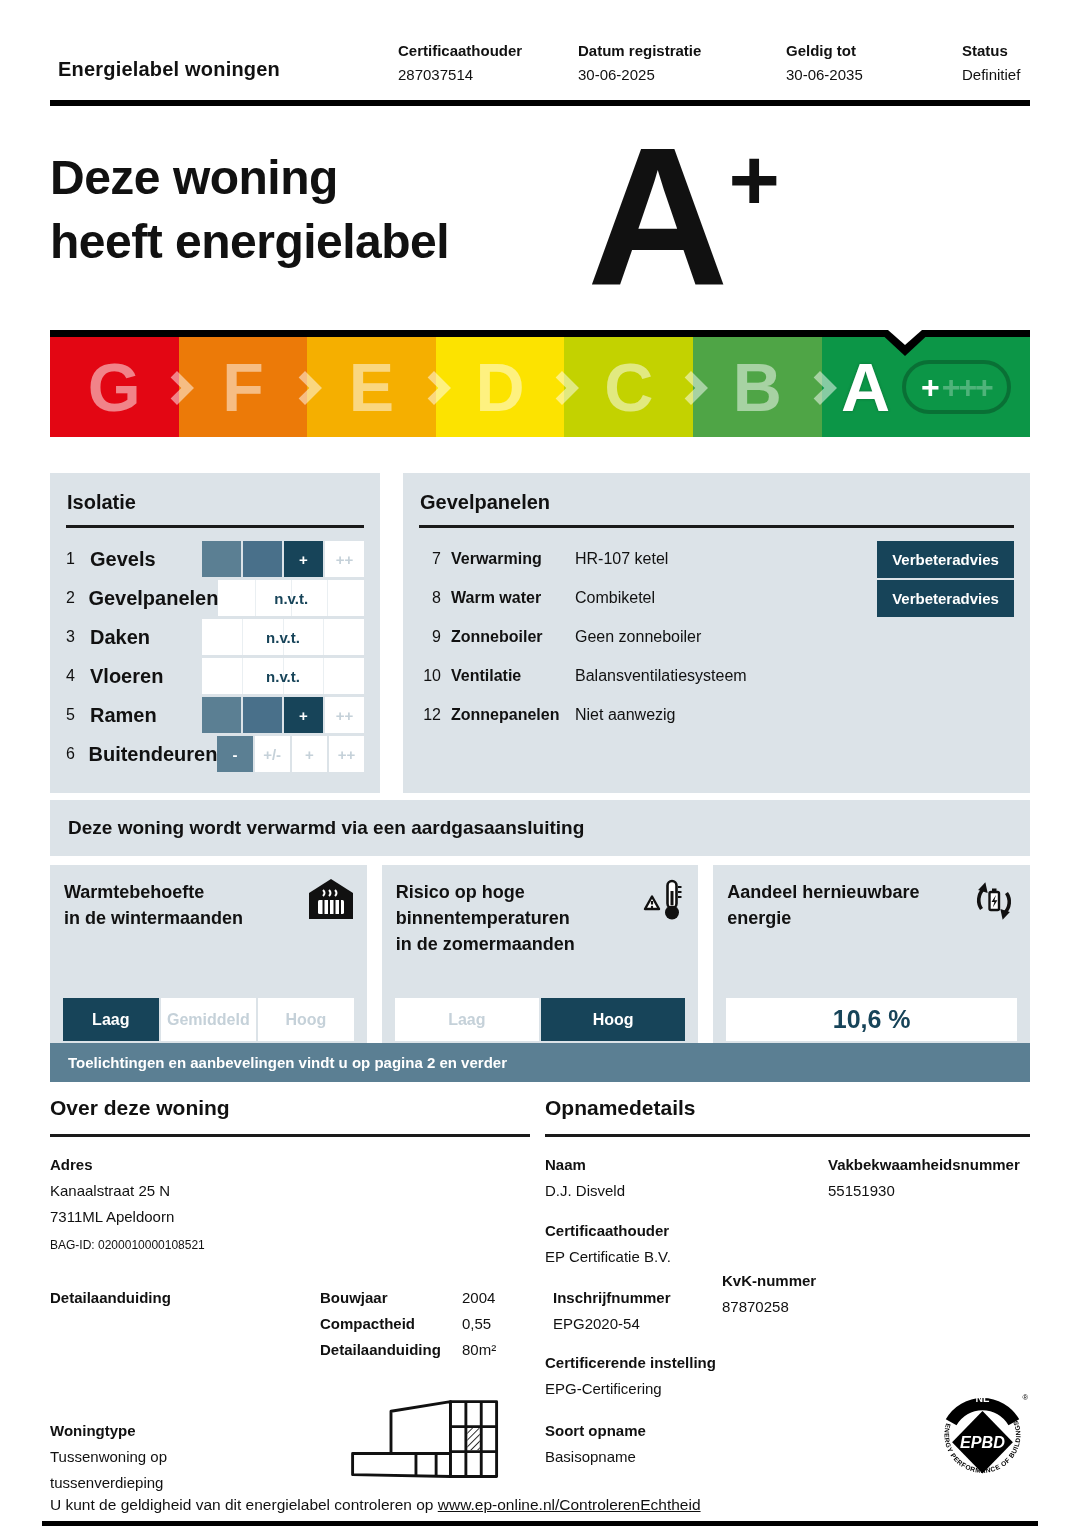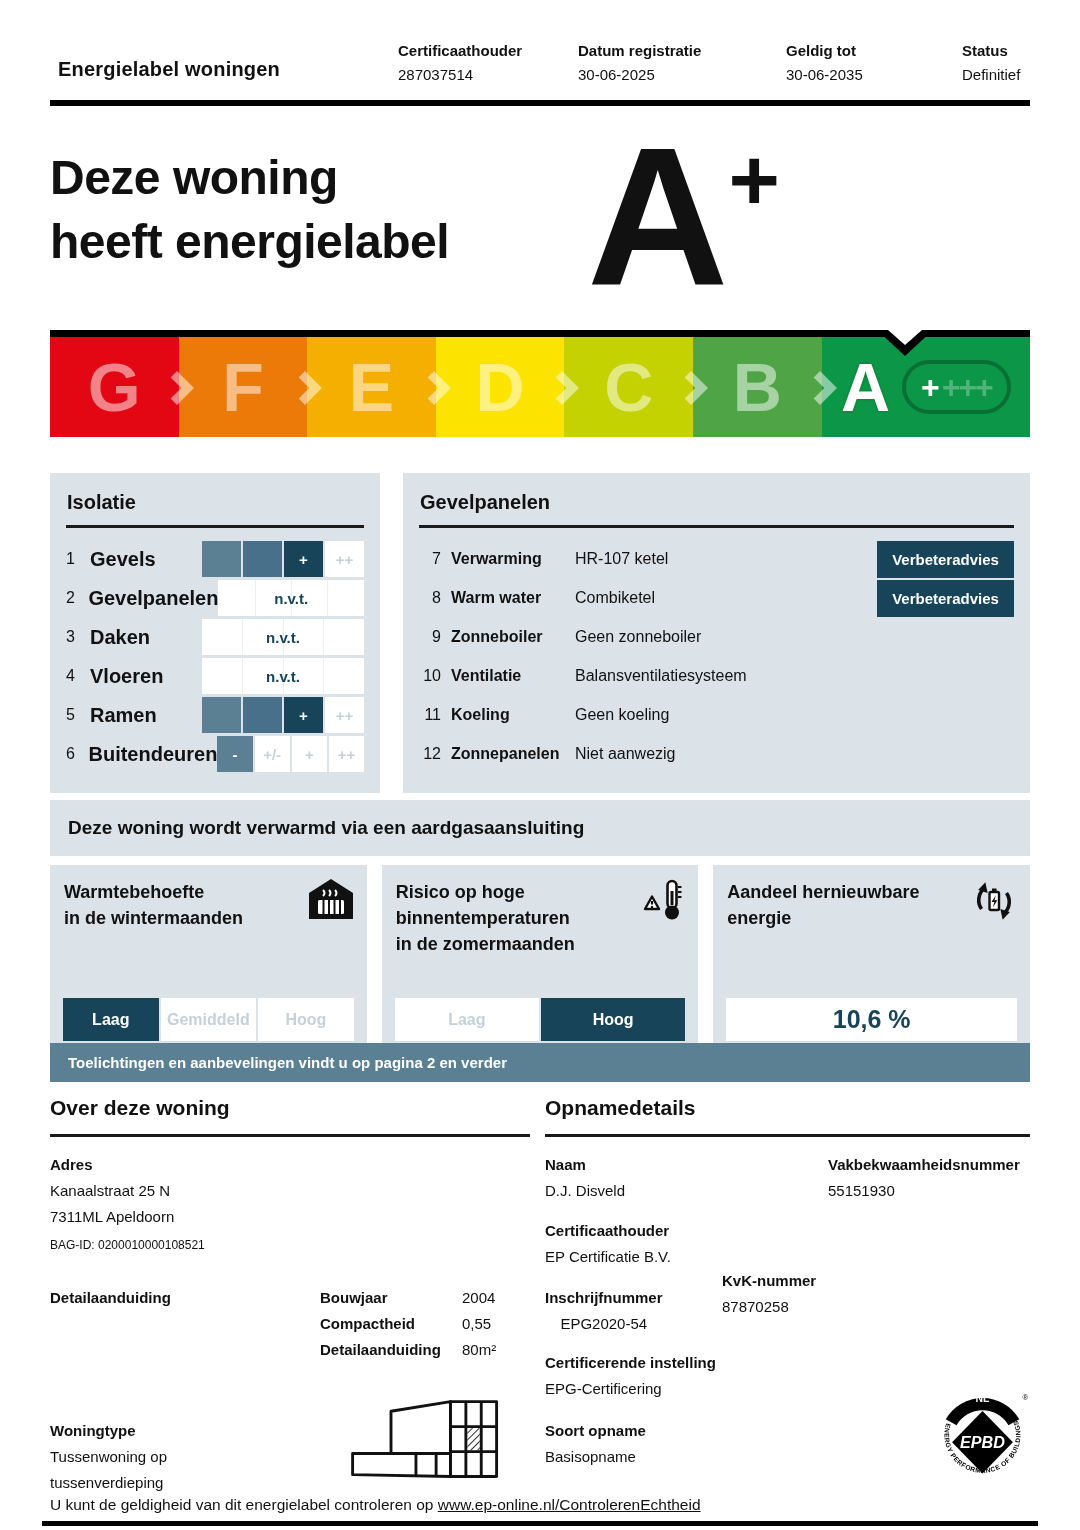--- a/index.html
+++ b/index.html
@@ -265,25 +265,20 @@
             <span class="inst-num">9</span>
             <span class="inst-label">Zonneboiler</span>
             <span class="inst-value">Geen zonneboiler</span>
           </div>
           <div class="inst-row">
             <span class="inst-num">10</span>
             <span class="inst-label">Ventilatie</span>
             <span class="inst-value">Balansventilatiesysteem</span>
           </div>
           <div class="inst-row">
-            <span class="inst-num">11</span>
-            <span class="inst-label">Koeling</span>
-            <span class="inst-value">Geen koeling</span>
-          </div>
-          <div class="inst-row">
             <span class="inst-num">12</span>
             <span class="inst-label">Zonnepanelen</span>
             <span class="inst-value">Niet aanwezig</span>
           </div>
         </div>
     </div>
   </div>
 
   <div class="gas">Deze woning wordt verwarmd via een aardgasaansluiting</div>
 
@@ -426,21 +421,21 @@
       <div class="fgroup" style="left:283px; top:56px;">
         <div class="flabel">Vakbekwaamheidsnummer</div>
         <div class="fline">55151930</div>
       </div>
 
       <div class="fgroup" style="left:0; top:122px;">
         <div class="flabel">Certificaathouder</div>
         <div class="fline">EP Certificatie B.V.</div>
       </div>
 
-      <div class="fgroup" style="left:0; top:189px;text-align:center;">
+      <div class="fgroup" style="left:8px; top:189px;">
         <div class="flabel">Inschrijfnummer</div>
         <div class="fline">EPG2020-54</div>
       </div>
       <div class="fgroup" style="left:177px; top:172px;">
         <div class="flabel">KvK-nummer</div>
         <div class="fline">87870258</div>
       </div>
 
       <div class="fgroup" style="left:0; top:254px;">
         <div class="flabel">Certificerende instelling</div>

